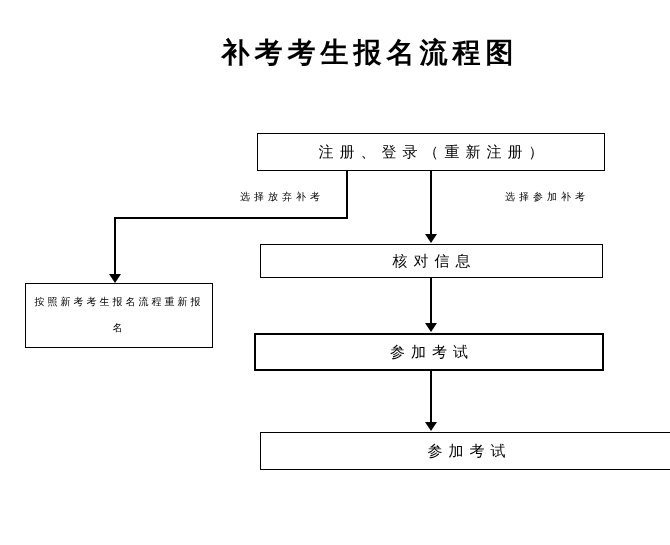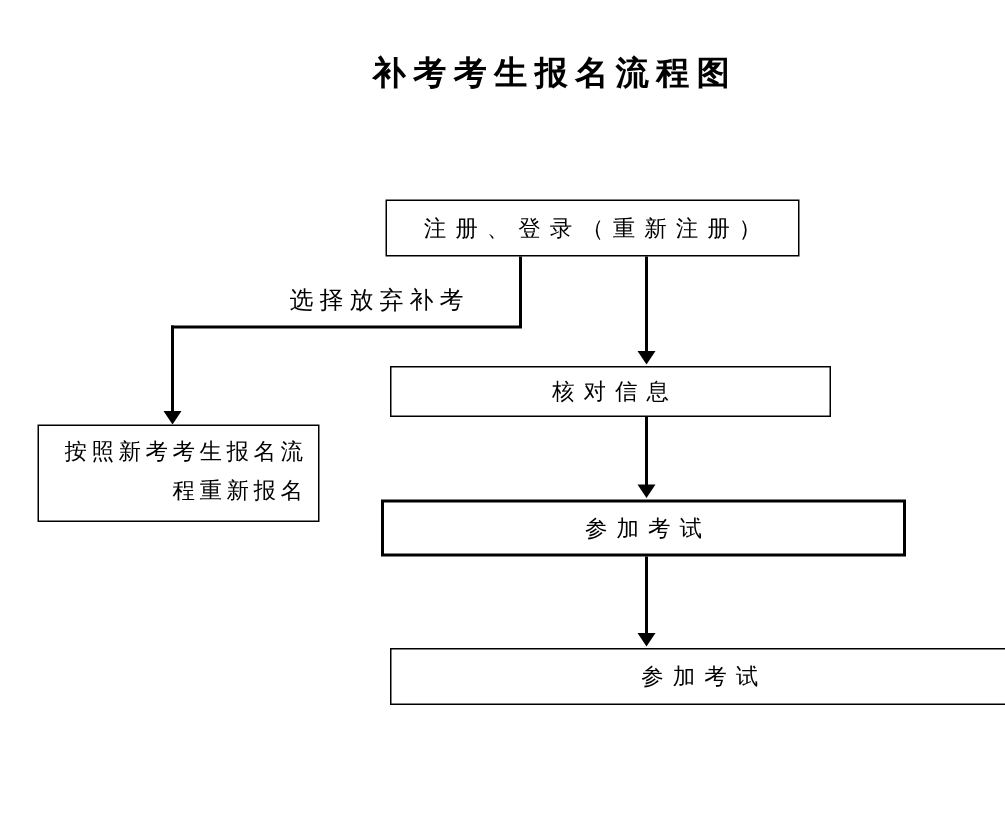--- a/index.html
+++ b/index.html
@@ -15,21 +15,21 @@
     font-family: "Liberation Serif", "DejaVu Serif", serif;
     color: #000000;
     overflow: hidden;
   }
   .diagram-title {
     position: absolute;
     left: 135px;
     top: 34px;
     width: 470px;
     text-align: center;
-    font-size: 22px;
+    font-size: 28px;
     font-weight: bold;
     letter-spacing: 5px;
     white-space: nowrap;
   }
   .node {
     position: absolute;
     box-sizing: border-box;
     border: 1px solid #000000;
     display: flex;
     align-items: center;
@@ -38,33 +38,34 @@
     letter-spacing: 6px;
     text-indent: 6px; 
     background: #ffffff;
   }
   .node.thick {
     border-width: 2px;
   }
   .node.multiline {
     justify-content: flex-start;
     align-items: flex-start;
-    text-align: right;
+    text-align: center;
     padding: 5px 7px;
     letter-spacing: 3px;
     text-indent: 0;
     line-height: 26px;
-    font-size: 15px;
+    font-size: 10px;
     word-break: break-all;
   }
   .edge-label {
     position: absolute;
-    font-size: 16px;
+    font-size: 10px;
     letter-spacing: 4px;
     white-space: nowrap;
+    margin-left: 47px;
   }
   .vline, .hline {
     position: absolute;
     background: #000000;
   }
   .arrowhead-down {
     position: absolute;
     width: 0;
     height: 0;
     border-left: 6px solid transparent;
@@ -72,40 +73,41 @@
     border-top: 9px solid #000000;
   }
 </style>
 </head>
 <body>
 
 <div class="canvas">
 
   <div class="diagram-title">补考考生报名流程图</div>
 
-  <div class="node" style="left:257px; top:133px; width:276px; height:38px;">
+  <div class="node" style="left:257px; top:133px; width:348px; height:38px;">
     <span>注册、登录（重新注册）</span>
   </div>
 
   <div class="vline" style="left:346px; top:171px; width:2px; height:47px;"></div>
   <div class="hline" style="left:114px; top:217px; width:234px; height:2px;"></div>
   <div class="vline" style="left:114px; top:217px; width:2px; height:58px;"></div>
   <div class="arrowhead-down" style="left:109px; top:274px;"></div>
 
   <div class="edge-label" style="left:193px; top:190px;">选择放弃补考</div>
 
   <div class="vline" style="left:430px; top:171px; width:2px; height:64px;"></div>
   <div class="arrowhead-down" style="left:425px; top:234px;"></div>
 
+  <div class="edge-label" style="left:458px; top:190px;">选择参加补考</div>
 
   <div class="node multiline" style="left:25px; top:283px; width:188px; height:65px;">
     <span>按照新考考生报名流程重新报名</span>
   </div>
 
-  <div class="node" style="left:260px; top:244px; width:294px; height:34px;">
+  <div class="node" style="left:260px; top:244px; width:343px; height:34px;">
     <span>核对信息</span>
   </div>
 
   <div class="vline" style="left:430px; top:278px; width:2px; height:46px;"></div>
   <div class="arrowhead-down" style="left:425px; top:323px;"></div>
 
   <div class="node thick" style="left:254px; top:333px; width:350px; height:38px;">
     <span>参加考试</span>
   </div>
 

